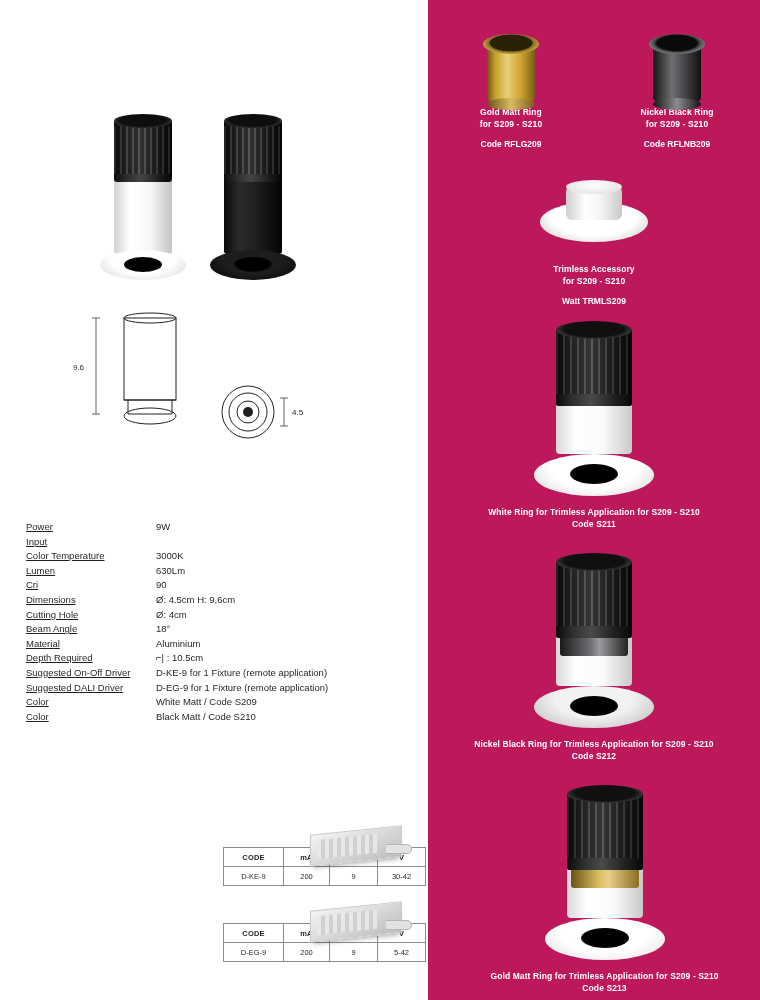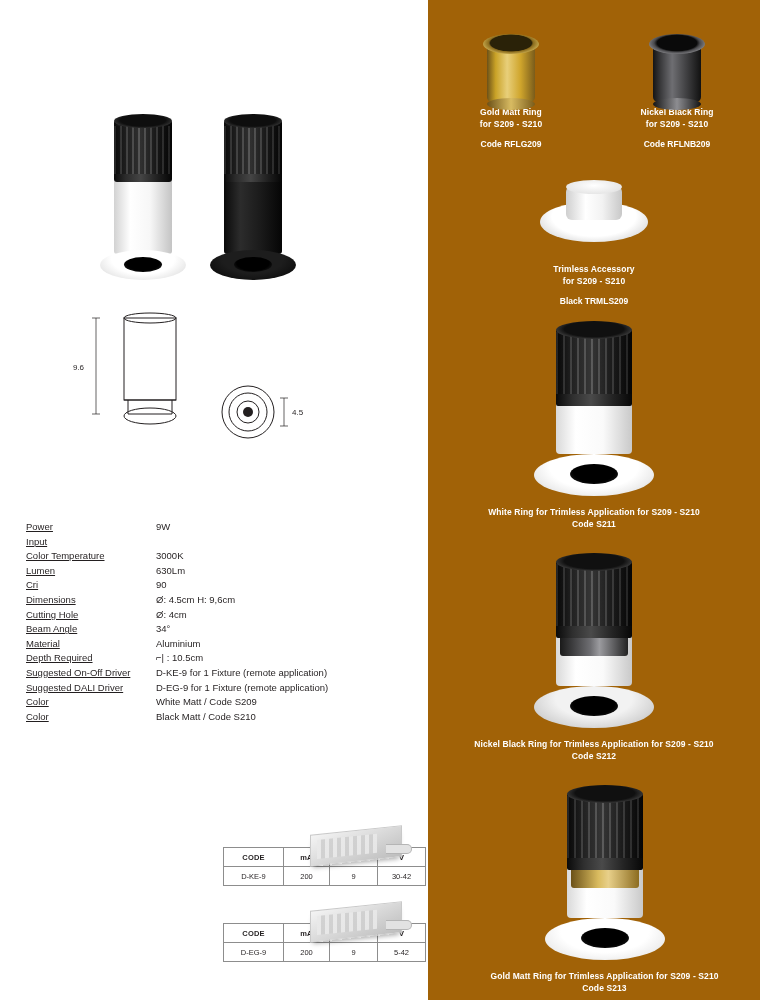--- a/index.html
+++ b/index.html
@@ -10,21 +10,21 @@
     font-family: "Liberation Sans", sans-serif;
     color: #231f20;
     overflow: hidden;
     position: relative;
   }
   .page { position: relative; width: 760px; height: 1000px; }
 
   
   .right-col {
     position: absolute; left: 428px; top: 0; width: 332px; height: 1000px;
-    background: #a16207;
+    background: #be185d;
     color: #ffffff;
   }
   .acc-caption {
     text-align: center;
     font-size: 8.5px;
     line-height: 12px;
     font-weight: bold;
     letter-spacing: .1px;
   }
   .acc-code {
@@ -248,21 +248,21 @@
       <div class="spec-row">
           <div class="spec-label">Dimensions</div>
           <div class="spec-value">Ø: 4.5cm  H: 9,6cm</div>
         </div>
       <div class="spec-row">
           <div class="spec-label">Cutting Hole</div>
           <div class="spec-value">Ø: 4cm</div>
         </div>
       <div class="spec-row">
           <div class="spec-label">Beam Angle</div>
-          <div class="spec-value">34°</div>
+          <div class="spec-value">18°</div>
         </div>
       <div class="spec-row">
           <div class="spec-label">Material</div>
           <div class="spec-value">Aluminium</div>
         </div>
       <div class="spec-row">
           <div class="spec-label">Depth Required</div>
           <div class="spec-value">⌐| : 10.5cm</div>
         </div>
       <div class="spec-row">
@@ -373,21 +373,21 @@
         <div class="trimless">
           <div class="flange"></div>
           <div class="can"></div>
           <div class="cantop"></div>
         </div>
       </div>
       <div class="acc-caption">
         <div>Trimless Accessory</div>
         <div>for S209 - S210</div>
       </div>
-      <div class="acc-code">Black TRMLS209</div>
+      <div class="acc-code">Watt TRMLS209</div>
     </div>
 
     <div style="margin-top:14px;">
       <div class="fixture-art">
         <div class="fixture">
           <div class="tube"></div>
           <div class="cob"></div>
           <div class="cobtop"></div>
           <div class="ring ring-white"></div>
           <div class="inner-dark"></div>

